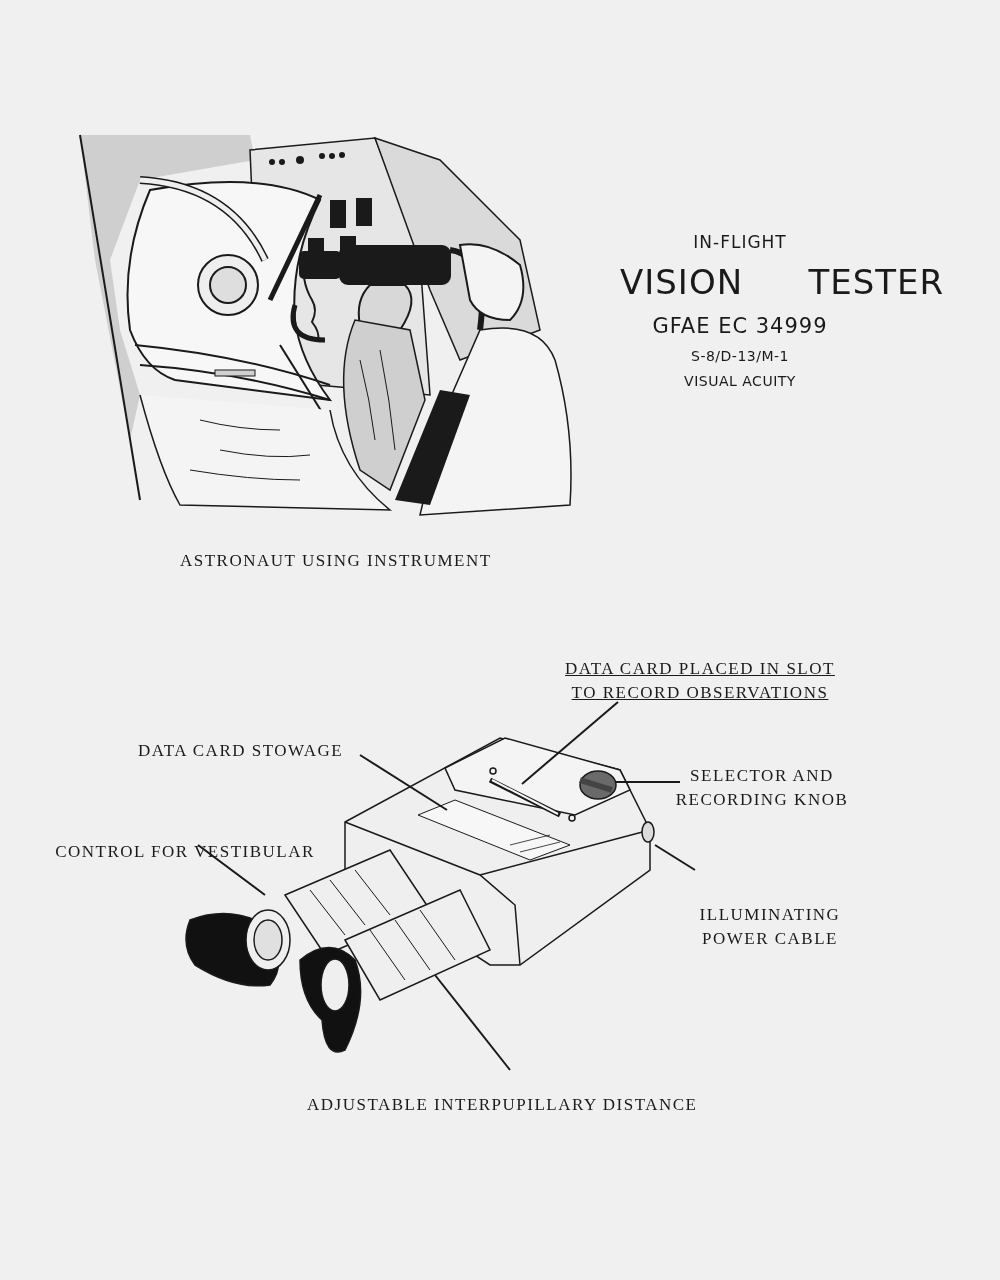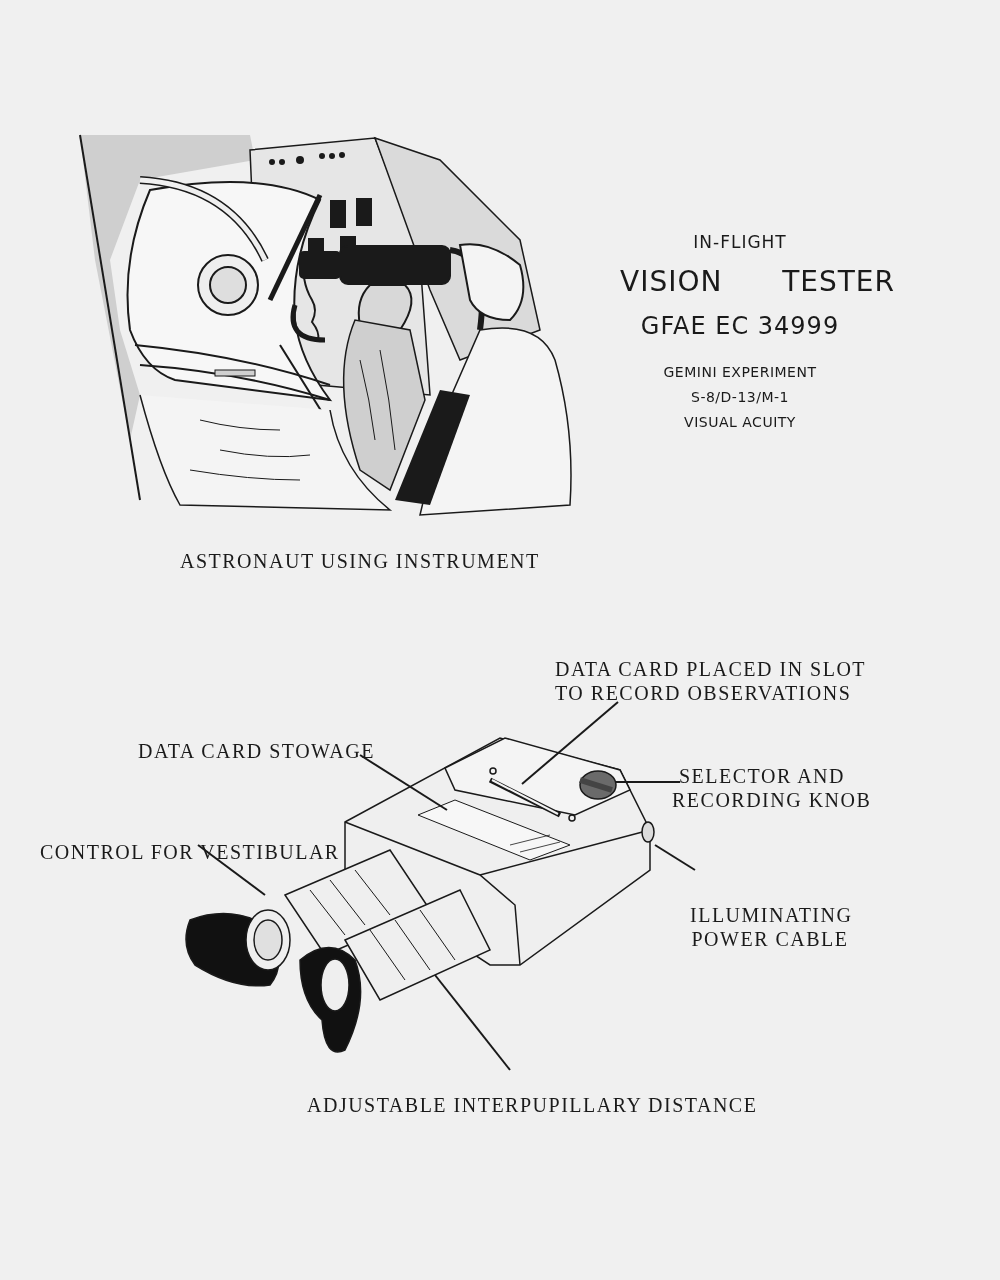--- a/index.html
+++ b/index.html
@@ -5,24 +5,24 @@
   html, body { margin: 0; padding: 0; }
   body {
     width: 1000px; height: 1280px; position: relative; overflow: hidden;
     background: #f0f0f0; color: #1a1a1a;
   }
   .abs { position: absolute; }
   .sans { font-family: "DejaVu Sans", "Liberation Sans", sans-serif; }
   .serif { font-family: "Liberation Serif", "DejaVu Serif", serif; letter-spacing: 1.5px; }
   .title-block { left: 620px; top: 222px; width: 240px; text-align: center; }
   .t1 { font-size: 17px; letter-spacing: 1px; line-height: 40px; }
-  .t2 { font-size: 28px; letter-spacing: 1px; line-height: 40px; word-spacing: 10px; }
-  .t3 { font-size: 24px; letter-spacing: 1px; line-height: 36px; margin-top: 6px; }
+  .t2 { font-size: 34px; letter-spacing: 1px; line-height: 40px; word-spacing: 10px; }
+  .t3 { font-size: 21px; letter-spacing: 1px; line-height: 36px; margin-top: 6px; }
   .t4 { font-size: 14px; letter-spacing: 0.5px; line-height: 25px; margin-top: 16px; }
-  .cap { font-size: 20px; line-height: 24px; white-space: nowrap; }
+  .cap { font-size: 17px; line-height: 24px; white-space: nowrap; }
   .center { text-align: center; }
   svg.illus { position: absolute; left: 0; top: 0; }
 </style>
 </head>
 <body>
 
 <svg class="illus" width="1000" height="1280" viewBox="0 0 1000 1280">
 
   <g stroke="#1a1a1a" fill="none" stroke-width="2">
 
@@ -117,28 +117,27 @@
     <line x1="616" y1="782" x2="680" y2="782"></line>
     <line x1="655" y1="845" x2="695" y2="870"></line>
     <line x1="435" y1="975" x2="510" y2="1070"></line>
   </g>
 </svg>
 
 <div class="abs title-block sans">
   <div class="t1">IN-FLIGHT</div>
   <div class="t2" style="white-space:pre;">VISION   TESTER</div>
   <div class="t3">GFAE EC 34999</div>
-  <div class="t4">GEMINI EXPERIMENT</div>
   <div class="t4" style="margin-top:0">S-8/D-13/M-1</div>
   <div class="t4" style="margin-top:0">VISUAL ACUITY</div>
 </div>
 
 <div class="abs serif cap" style="left:180px; top:549px;">ASTRONAUT USING INSTRUMENT</div>
 
-<div class="abs serif cap center" style="left:555px; top:657px; width:290px;">
+<div class="abs serif cap center" style="left:555px; top:657px; width:290px;text-decoration:underline;">
   <div>DATA CARD PLACED IN SLOT</div>
   <div>TO RECORD OBSERVATIONS</div>
 </div>
 
 <div class="abs serif cap" style="left:138px; top:739px;">DATA CARD STOWAGE</div>
 
 <div class="abs serif cap center" style="left:40px; top:801px; width:290px;margin-top:39px;">
   <div>CONTROL FOR VESTIBULAR</div>
 </div>
 

